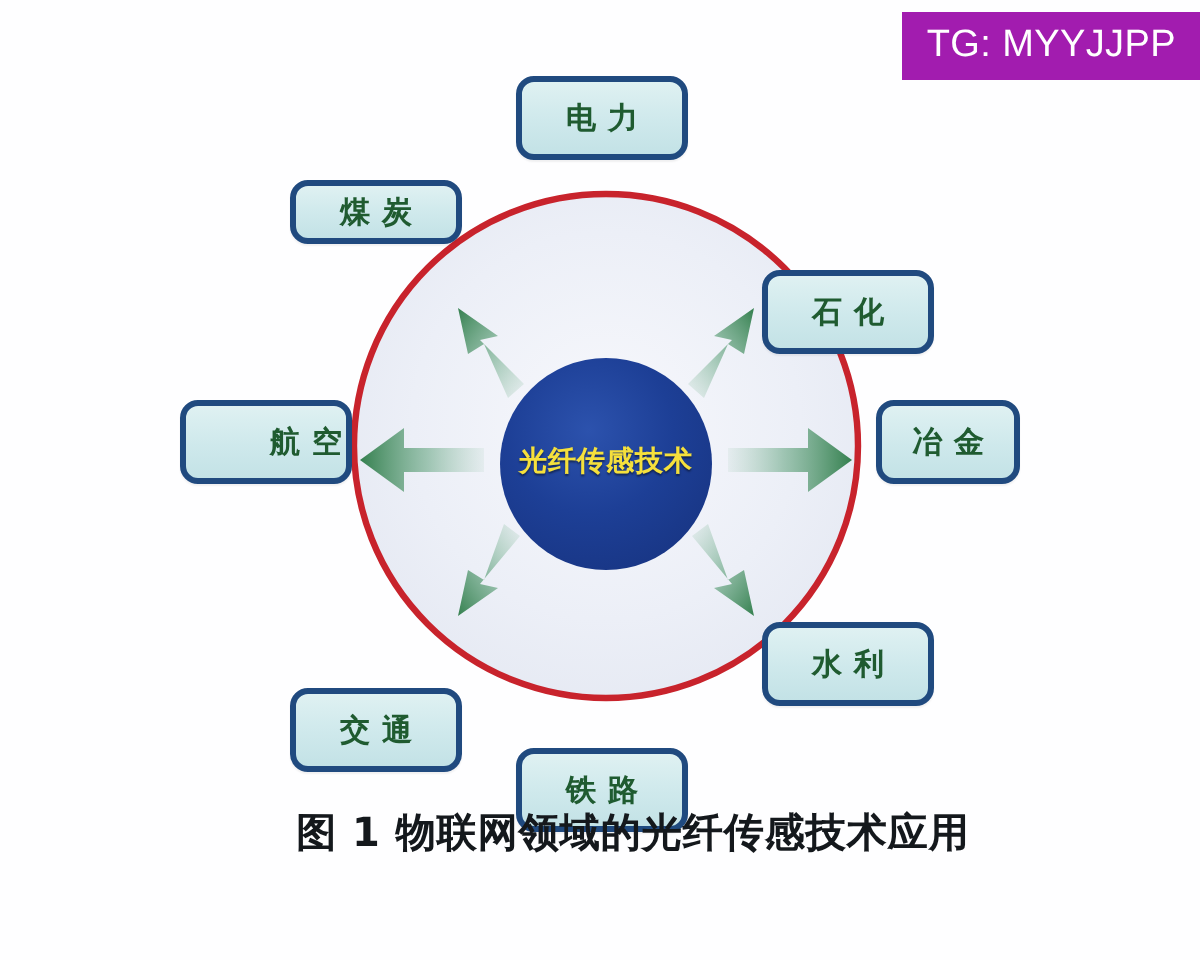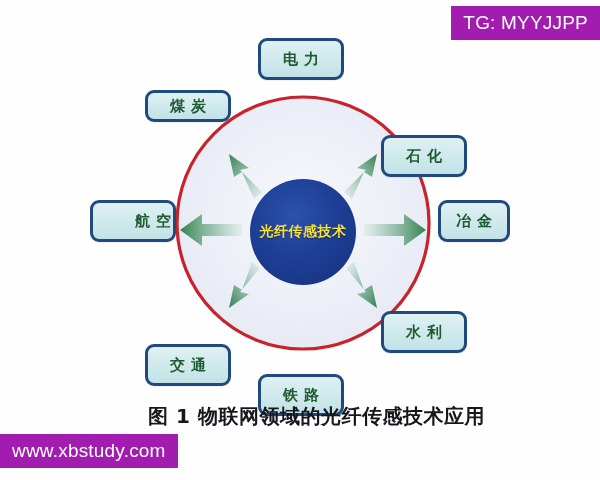--- a/index.html
+++ b/index.html
@@ -236,15 +236,14 @@
   </div>
   <div class="node-box" id="node-7">
     <span class="node-label">煤炭</span>
   </div>
 
   <div id="caption">
     <span id="caption-text">图 1 物联网领域的光纤传感技术应用</span>
   </div>
 
   <div class="watermark" id="wm-top">TG: MYYJJPP</div>
-  <div class="watermark" id="wm-bottom">www.xbstudy.com</div>
 
 </div>
 
 </body></html>

